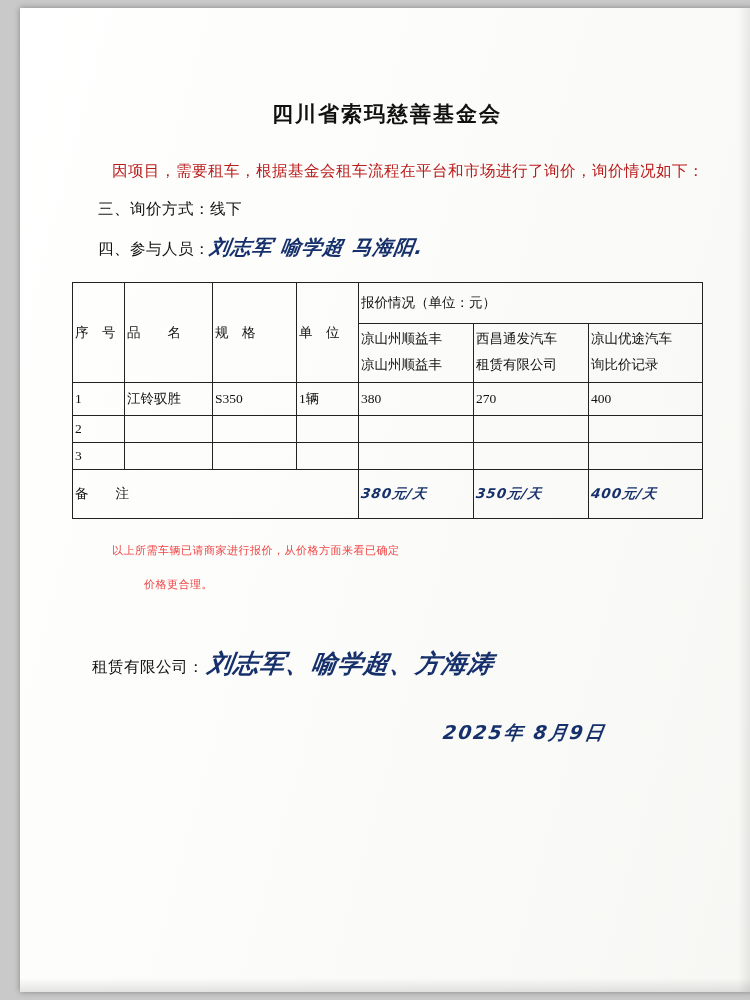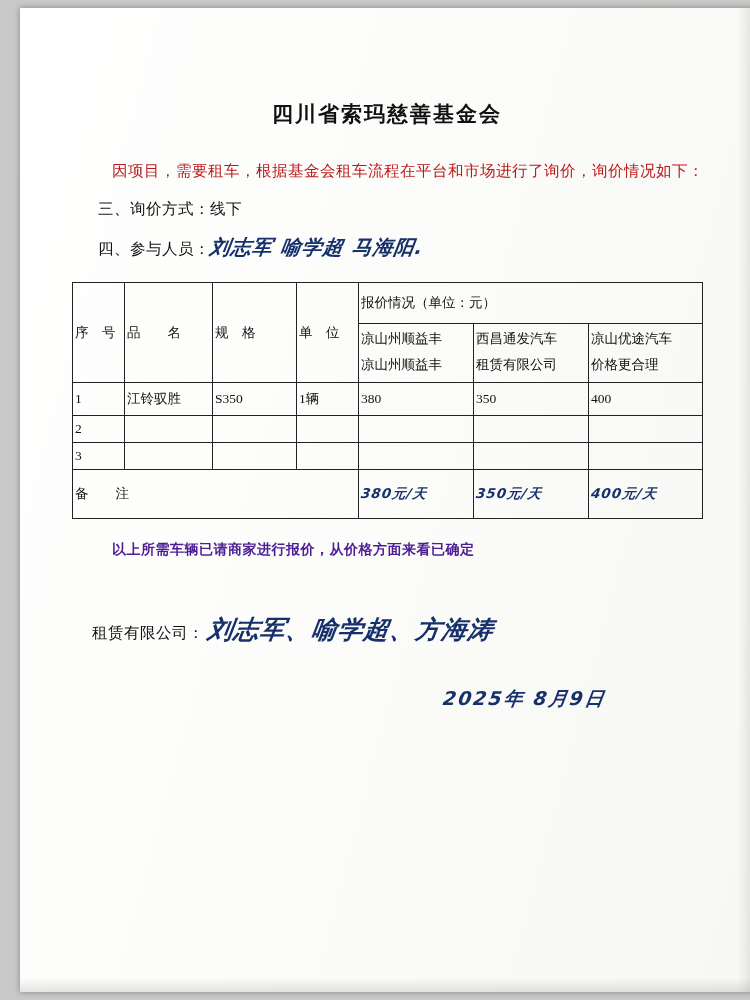--- a/index.html
+++ b/index.html
@@ -114,29 +114,28 @@
   .row-empty td {
     height: 20px;
   }
   .remark td {
     height: 42px;
   }
   .remark-hand {
     font-size: 15px;
   }
   .closing {
-    font-size: 14px;
-    color: #4c1d95;
+    font-size: 11px;
+    color: #ef4444;
     line-height: 34px;
     margin-left: 60px;
     margin-right: 60px;
     margin-top: 14px;
     text-indent: 32px;
     letter-spacing: 0.5px;
-    font-weight: bold;
   }
   .closing2 {
     text-indent: 64px;
   }
   .signline {
     margin-top: 46px;
     margin-left: 72px;
     font-size: 15.5px;
     color: #111;
     letter-spacing: 0.5px;
@@ -210,30 +209,30 @@
         <td class="vendor">
           <div>凉山州顺益丰</div>
           <div>凉山州顺益丰</div>
         </td>
         <td class="vendor">
           <div>西昌通发汽车</div>
           <div>租赁有限公司</div>
         </td>
         <td class="vendor">
           <div>凉山优途汽车</div>
-          <div>价格更合理</div>
+          <div>询比价记录</div>
         </td>
       </tr>
       <tr class="row-data">
         <td>1</td>
         <td>江铃驭胜</td>
         <td>S350</td>
         <td>1辆</td>
         <td>380</td>
-        <td>350</td>
+        <td>270</td>
         <td>400</td>
       </tr>
       <tr class="row-empty">
         <td>2</td>
         <td></td>
         <td></td>
         <td></td>
         <td></td>
         <td></td>
         <td></td>
@@ -250,20 +249,21 @@
       <tr class="remark">
         <td colspan="4">备　　注</td>
         <td class="remark-hand"><span class="hand hand-blue">380元/天</span></td>
         <td class="remark-hand"><span class="hand hand-blue">350元/天</span></td>
         <td class="remark-hand"><span class="hand hand-blue">400元/天</span></td>
       </tr>
     </tbody>
       </table>
 
     <div class="closing">以上所需车辆已请商家进行报价，从价格方面来看已确定</div>
+    <div class="closing closing2" style="margin-top:0">价格更合理。</div>
 
     <div class="signline">
       <span>租赁有限公司：</span><span class="hand hand-blue sign-hand">刘志军、喻学超、方海涛</span>
     </div>
 
     <div class="dateline">
       <span class="hand hand-blue date-hand">2025年 8月9日</span>
     </div>
 
   </div>

